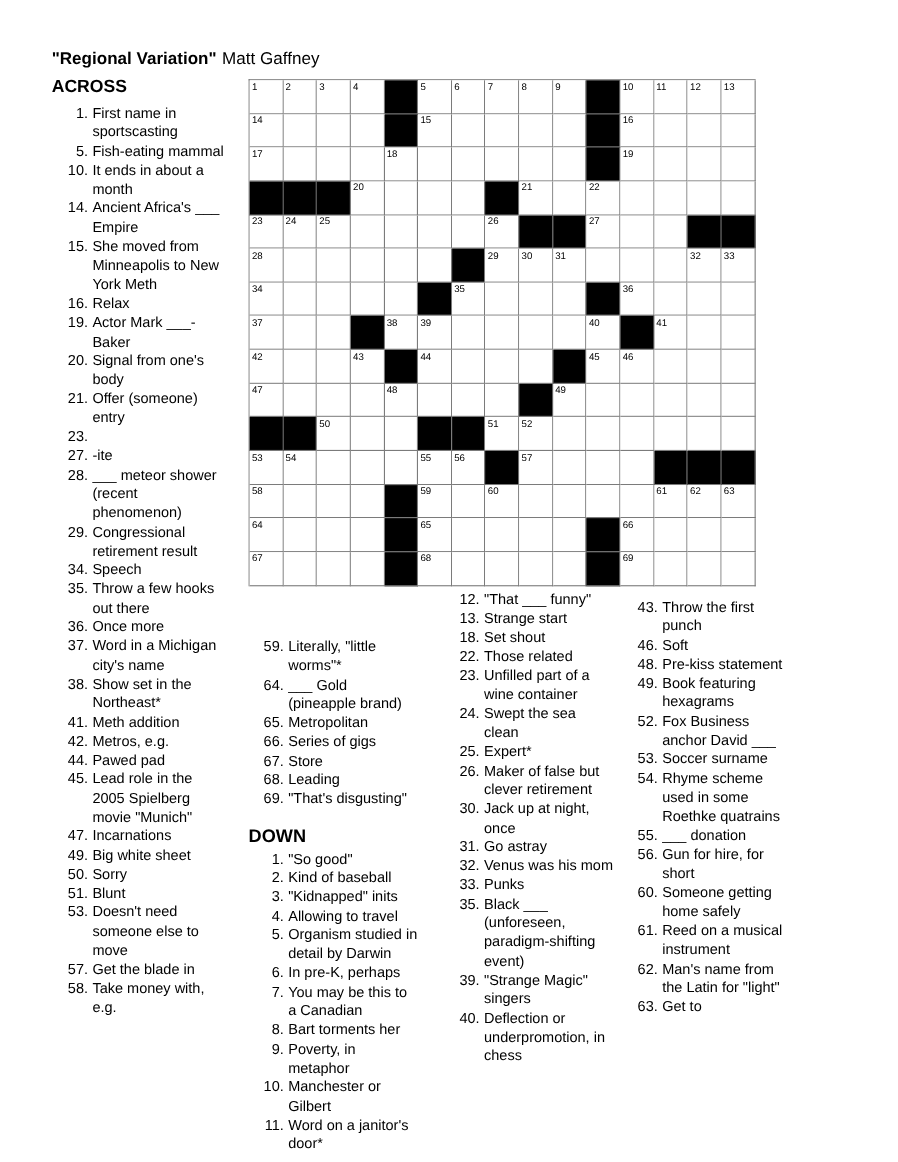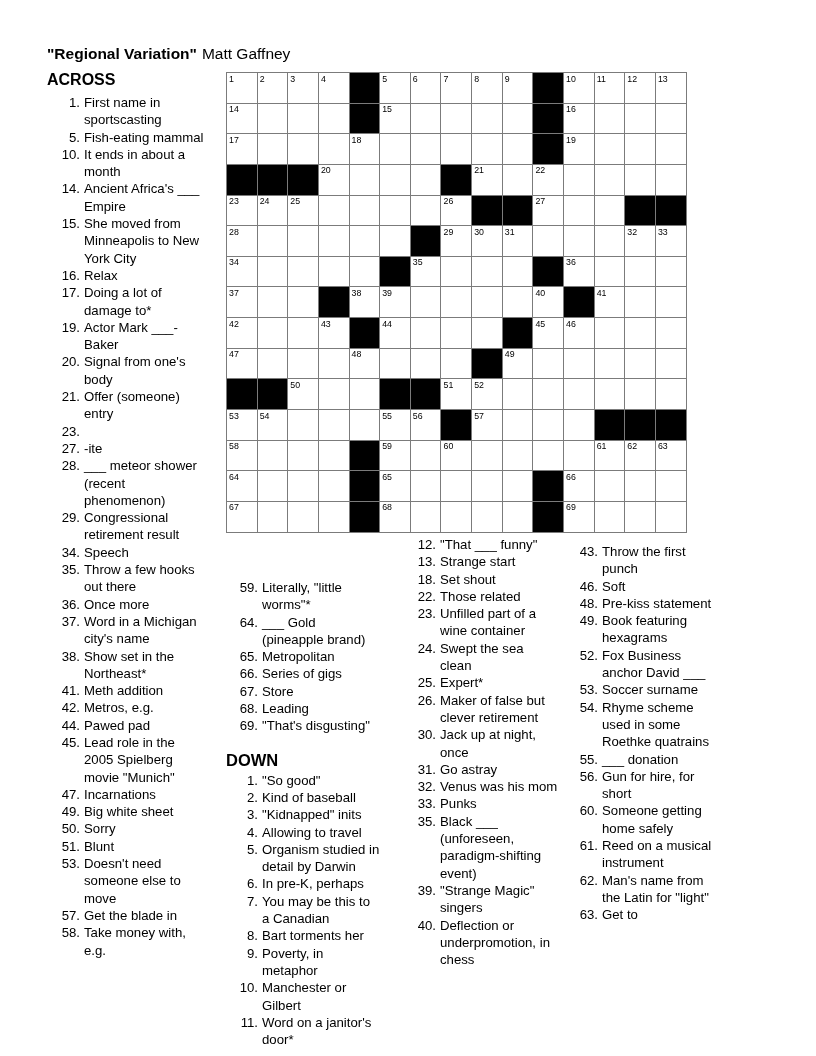--- a/index.html
+++ b/index.html
@@ -492,30 +492,25 @@
         </div>
         <div class="clue">
           <span class="cnum">14.</span>
           <span class="ctxt">Ancient Africa's ___
 Empire</span>
         </div>
         <div class="clue">
           <span class="cnum">15.</span>
           <span class="ctxt">She moved from
 Minneapolis to New
-York City</span>
+York Meth</span>
         </div>
         <div class="clue">
           <span class="cnum">16.</span>
           <span class="ctxt">Relax</span>
-        </div>
-        <div class="clue">
-          <span class="cnum">17.</span>
-          <span class="ctxt">Doing a lot of
-damage to*</span>
         </div>
         <div class="clue">
           <span class="cnum">19.</span>
           <span class="ctxt">Actor Mark ___-
 Baker</span>
         </div>
         <div class="clue">
           <span class="cnum">20.</span>
           <span class="ctxt">Signal from one's
 body</span>

